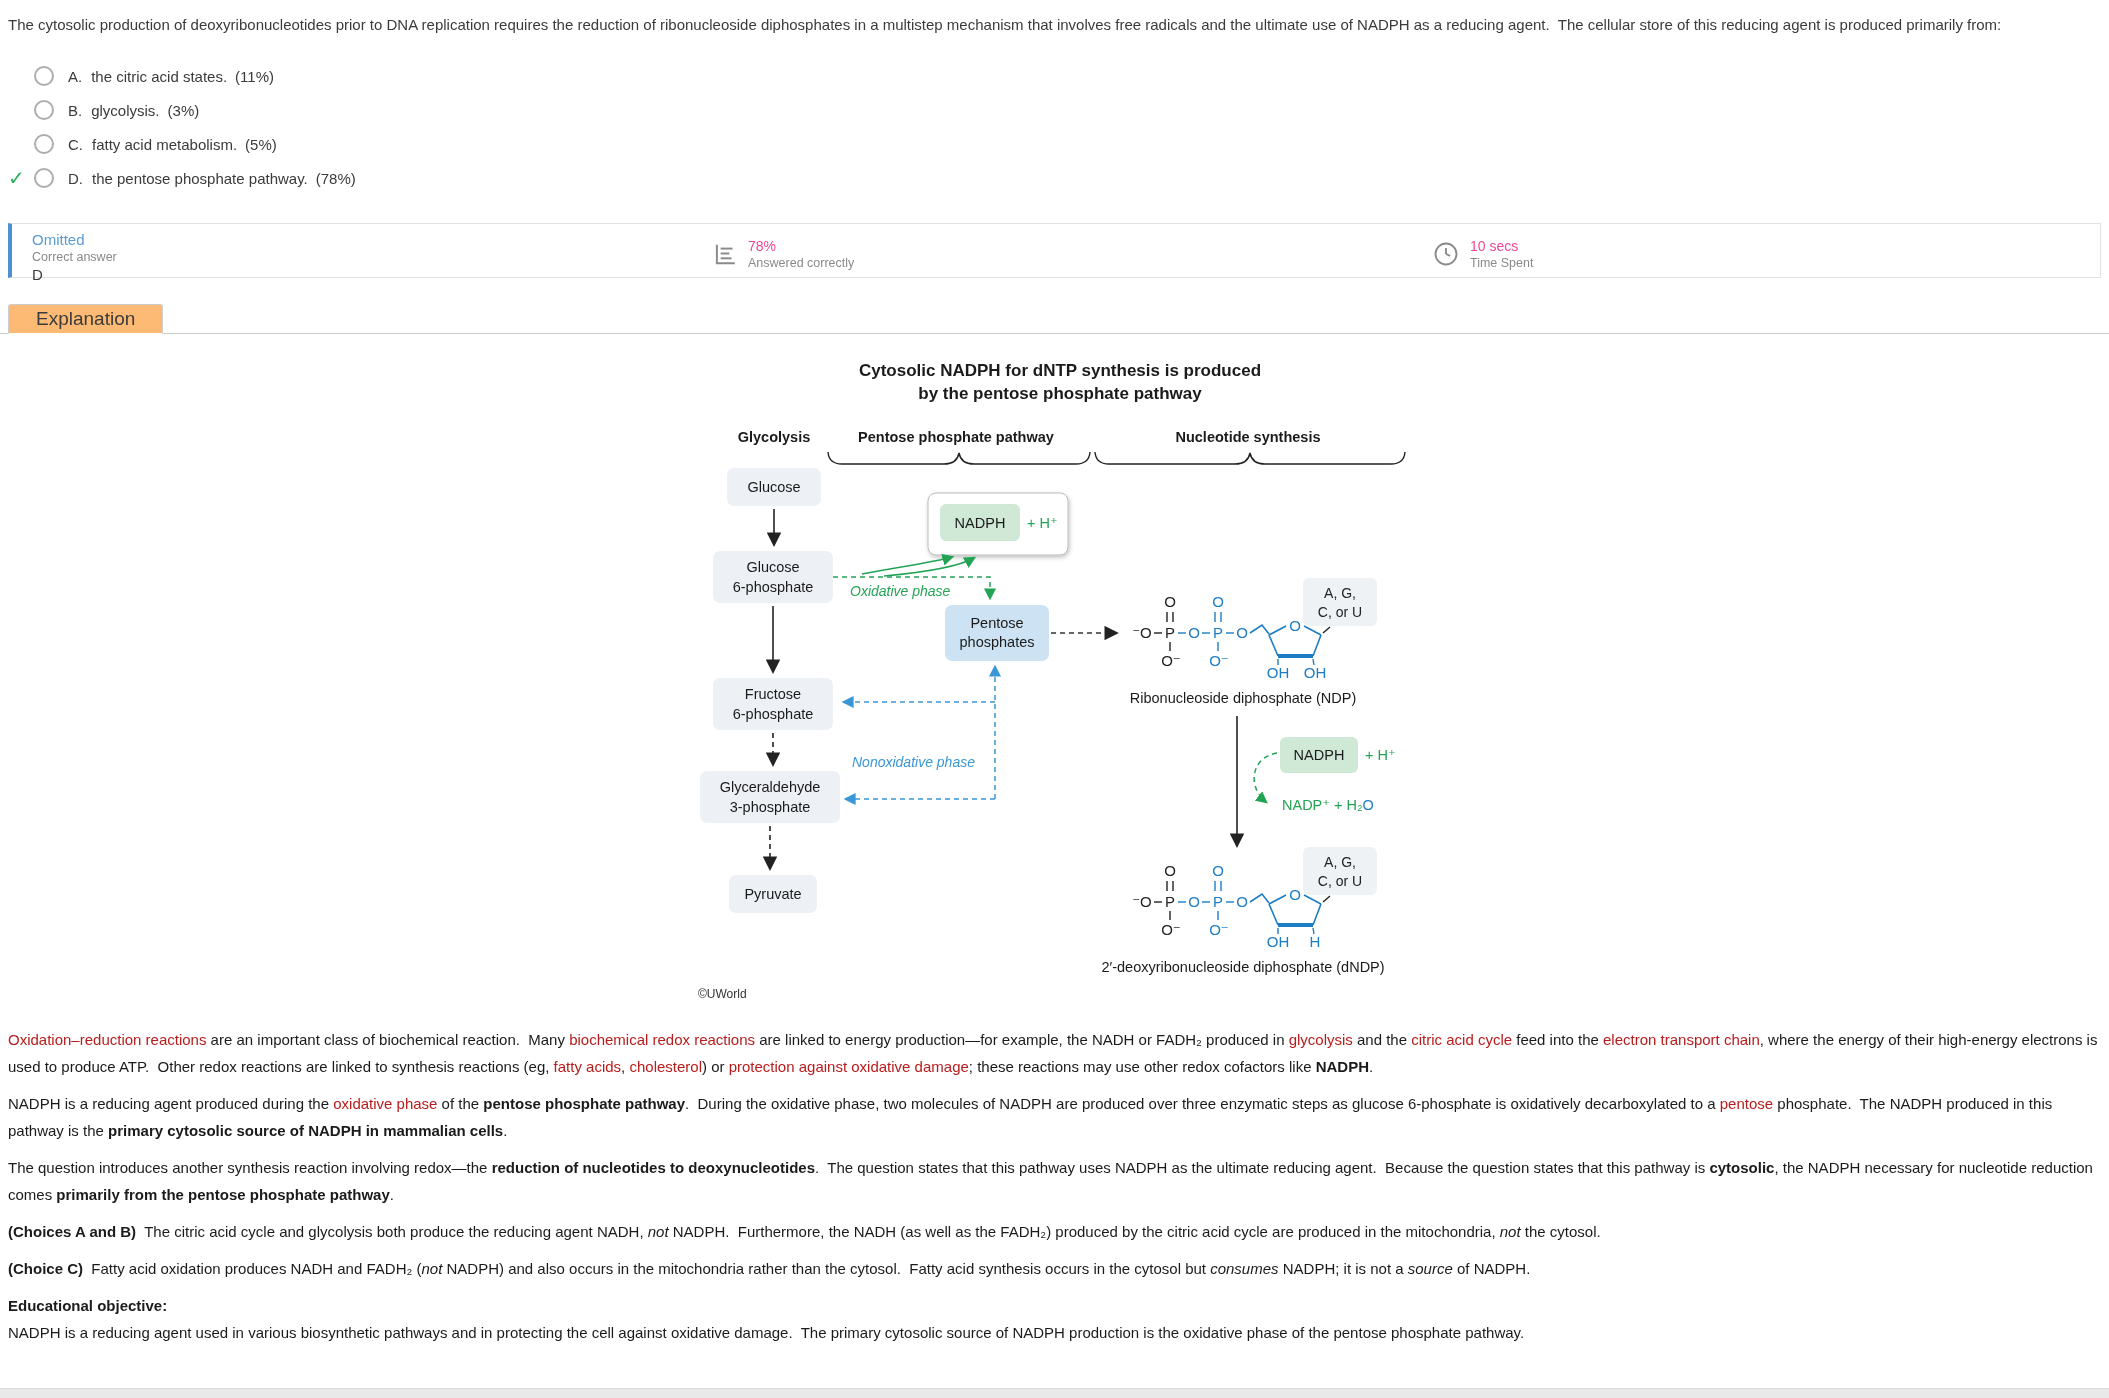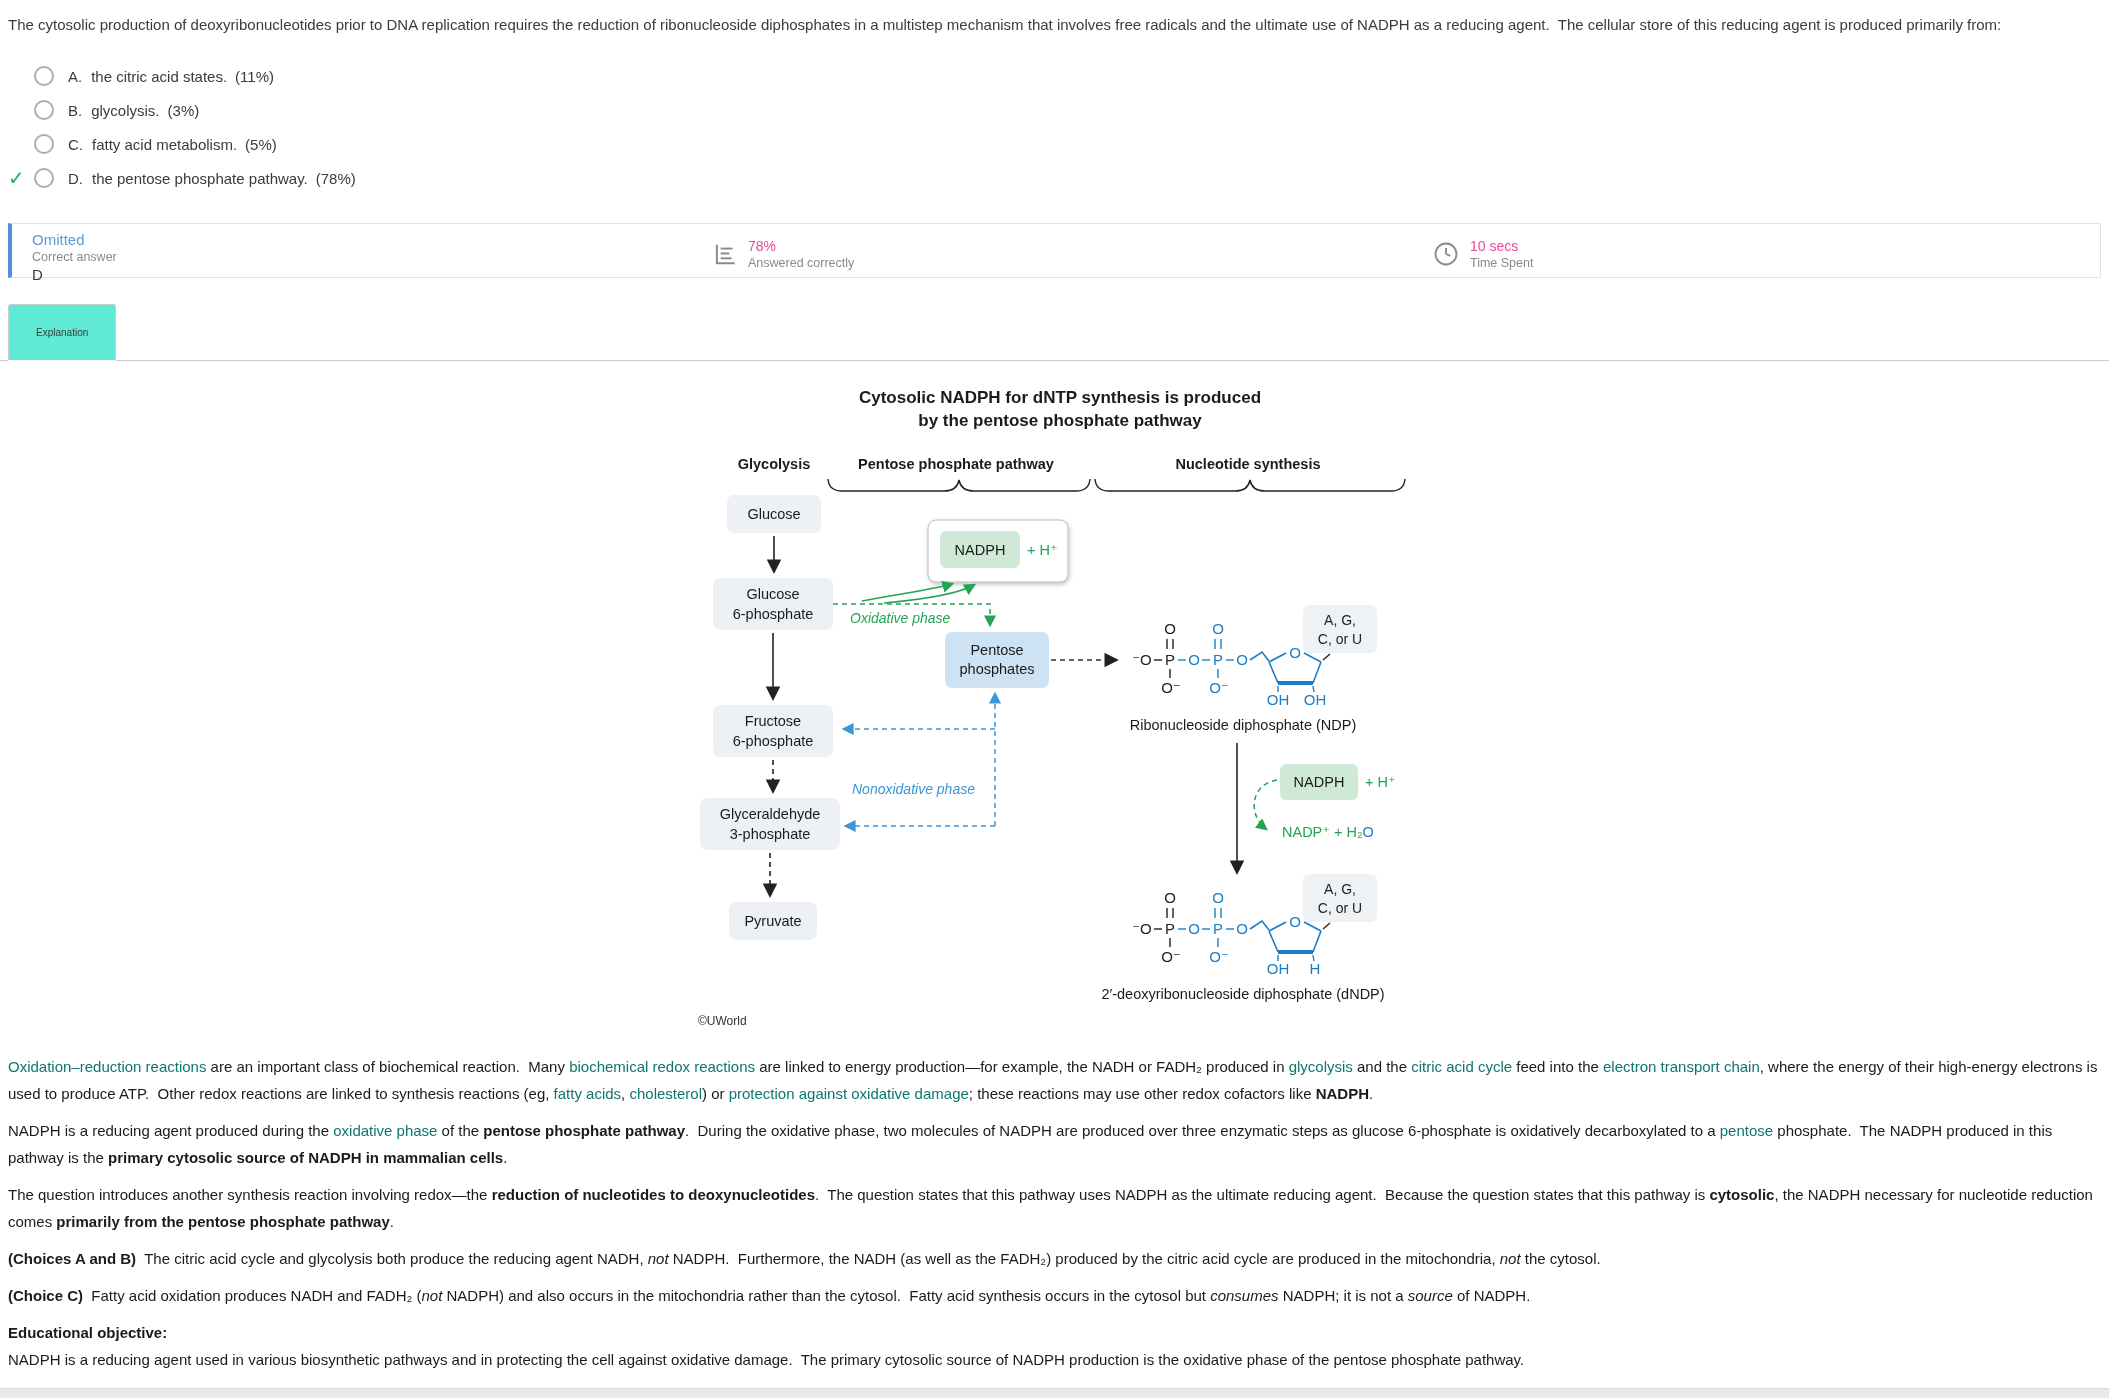--- a/index.html
+++ b/index.html
@@ -17,27 +17,27 @@
   .stats-left { position: absolute; left: 20px; top: 7px; }
   .stats-result { color: #5b9bd5; font-size: 15px; }
   .stats-sub { color: #8a8a8a; font-size: 12.5px; margin-top: 2px; }
   .stats-val { color: #3b3b3b; font-size: 15px; margin-top: 2px; }
   .stats-mid { position: absolute; left: 700px; top: 14px; display: flex; align-items: center; }
   .stats-right { position: absolute; left: 1420px; top: 14px; display: flex; align-items: center; }
   .stat-icon { margin-right: 10px; }
   .stat-num { font-size: 14px; color: #ec4899; }
   .stat-lab { font-size: 12.5px; color: #8a8a8a; margin-top: 2px; }
   .tabbar { margin-top: 26px; border-bottom: 1px solid #ccc; padding-left: 8px; }
-  .tab { display: inline-block; background: #5eead4; border: 1px solid #ccc; border-bottom: 1px solid #fff; margin-bottom: -1px; padding: 22px 27px; font-size: 10px; color: #3b3b3b; border-radius: 3px 3px 0 0; cursor: pointer; }
+  .tab { display: inline-block; background: #fdba74; border: 1px solid #ccc; border-bottom: 1px solid #fff; margin-bottom: -1px; padding: 3px 27px; font-size: 19px; color: #3b3b3b; border-radius: 3px 3px 0 0; cursor: pointer; }
   .diagram-wrap { position: relative; height: 672px; margin-top: 16px; }
   .diagram-svg { position: absolute; left: 520px; top: 0; }
   .expl { padding: 4px 8px 0 8px; }
   .rich { font-size: 15px; line-height: 27px; white-space: pre-wrap; margin-bottom: 10px; color: #1b1b1b; }
   .seg-p { color: #1b1b1b; margin-top: 28px; }
-  .seg-lnk { color: #0f766e; cursor: pointer; }
+  .seg-lnk { color: #b91c1c; cursor: pointer; }
   .seg-b { font-weight: bold; color: #1b1b1b; }
   .seg-i { font-style: italic; color: #1b1b1b; }
   .bottom-bar { position: absolute; left: 0; right: 0; bottom: 0; height: 10px; background: #e9e9e9; border-top: 1px solid #d8d8d8; }
   svg text { font-family: "Liberation Sans", "DejaVu Sans", sans-serif; }
 </style>
 </head>
 <body>
 
 <div class="page">
   <div class="content">

